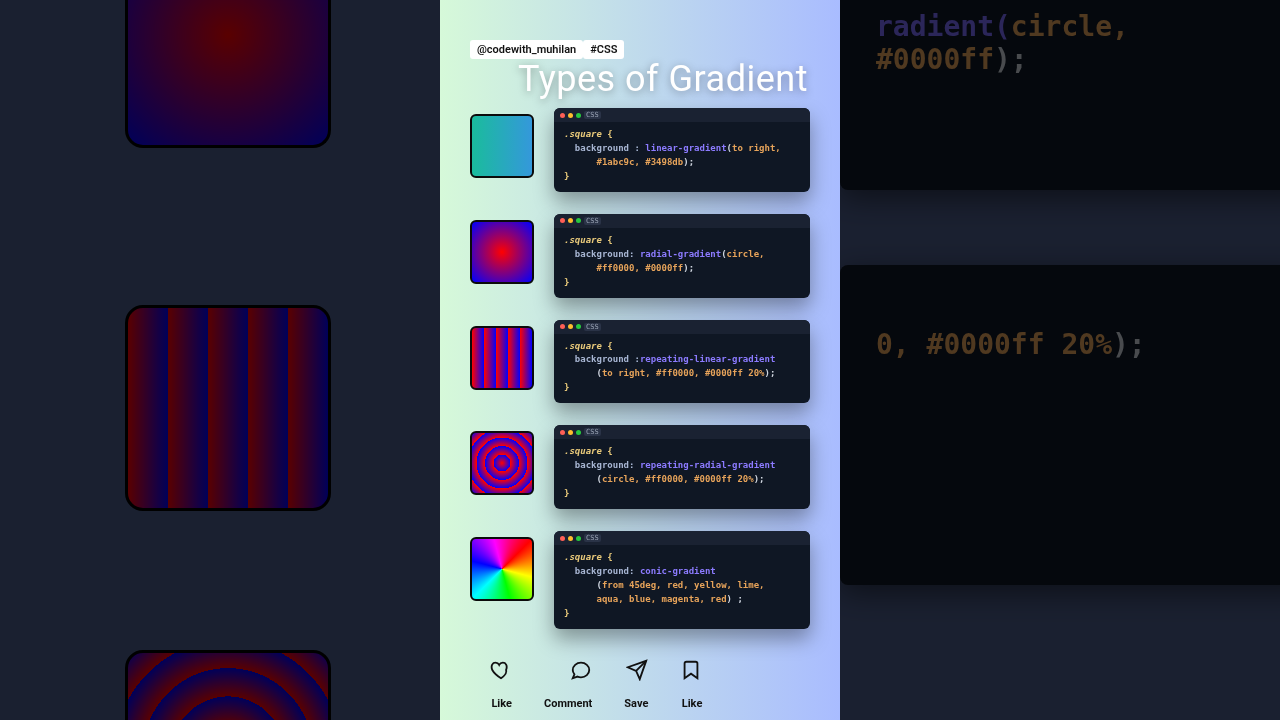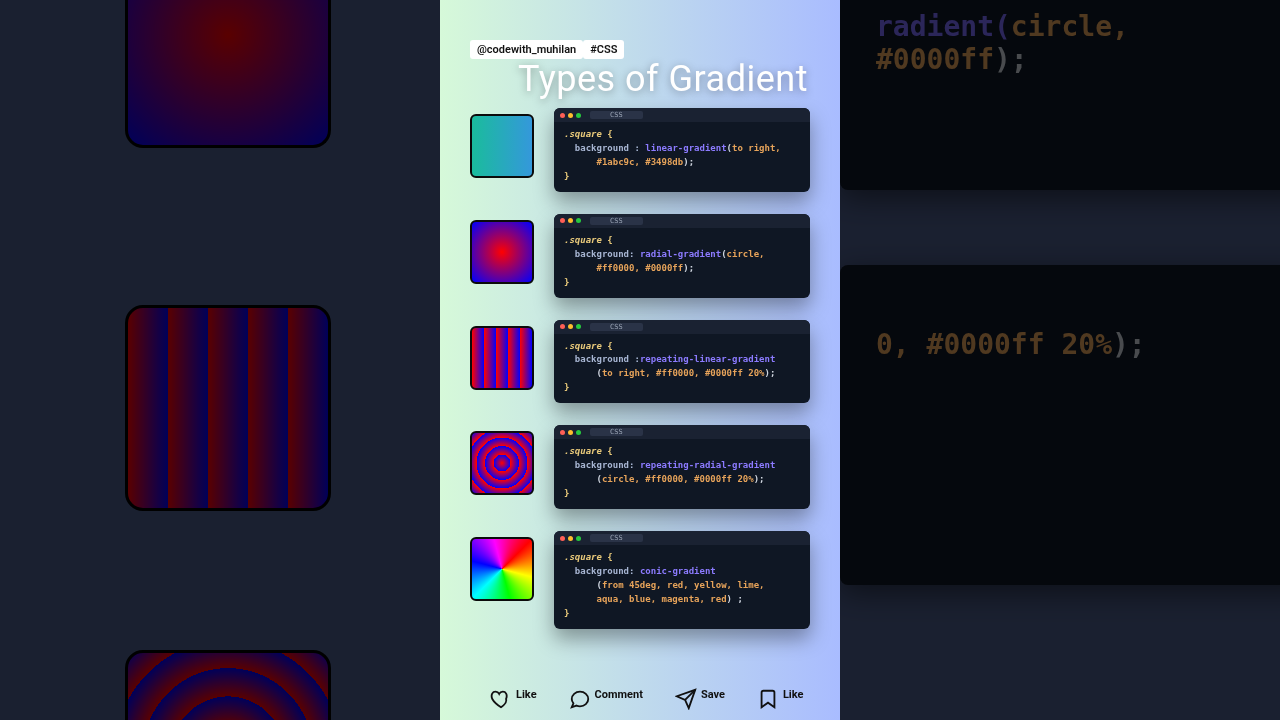--- a/index.html
+++ b/index.html
@@ -31,31 +31,31 @@
   .sw-linear { background:linear-gradient(to right,#1abc9c,#3498db); }
   .sw-radial { background:radial-gradient(circle,#ff0000,#0000ff); }
   .sw-rlin   { background:repeating-linear-gradient(to right,#ff0000,#0000ff 20%); }
   .sw-rrad   { background:repeating-radial-gradient(circle,#ff0000,#0000ff 20%); }
   .sw-conic  { background:conic-gradient(from 45deg,red,yellow,lime,aqua,blue,magenta,red); }
   .code { flex:1; background:#0f1724; border-radius:6px; box-shadow:0 10px 20px rgba(0,0,0,.35);
           font-family:ui-monospace,Menlo,Consolas,monospace; font-size:9px; color:#c9d1d9; }
   .code-head { background:#1a2232; height:14px; border-radius:6px 6px 0 0; display:flex; align-items:center; padding:0 6px; gap:3px; }
   .dot { width:5px; height:5px; border-radius:50%; }
   .dot.r{background:#ff5f56;} .dot.y{background:#ffbd2e;} .dot.g{background:#27c93f;}
-  .code-lang { margin-left:6px; font-size:7px; color:#9aa4b5; background:#2a3347; padding:0 20px; border-radius:2px;}
+  .code-lang { font-size:7px; color:#9aa4b5; background:#2a3347; padding:0 2px; border-radius:2px;}
   .code-body { padding:6px 10px 8px 10px; line-height:1.55; white-space:pre; font-weight:600; }
   .sel { color:#e8c97a; font-style:italic;text-align:center; }
   .prop{ color:#a8b6d3; }
   .fn  { color:#8c7bff; }
   .kw  { color:#e6a35a; }
   .pn  { color:#d0d6e0; }
   .br  { color:#e8c97a; }
 
   .actions { position:absolute; left:50px; bottom:10px; display:flex; gap:32px; }
-  .action  { display:flex; flex-direction:row; align-items:flex-start; gap:4px; color:#111; }
+  .action  { display:flex; flex-direction:column; align-items:flex-end; gap:16px; color:#111; }
   .action svg { width:22px; height:22px; stroke:#111; stroke-width:2; fill:none; }
   .action span { font-size:11px; font-weight:700; }
 </style>
 </head>
 <body>
 
 <div class="bg-left">
   <div class="bg-sq radial"></div>
   <div class="bg-sq rlin"></div>
   <div class="bg-sq rrad"></div>

